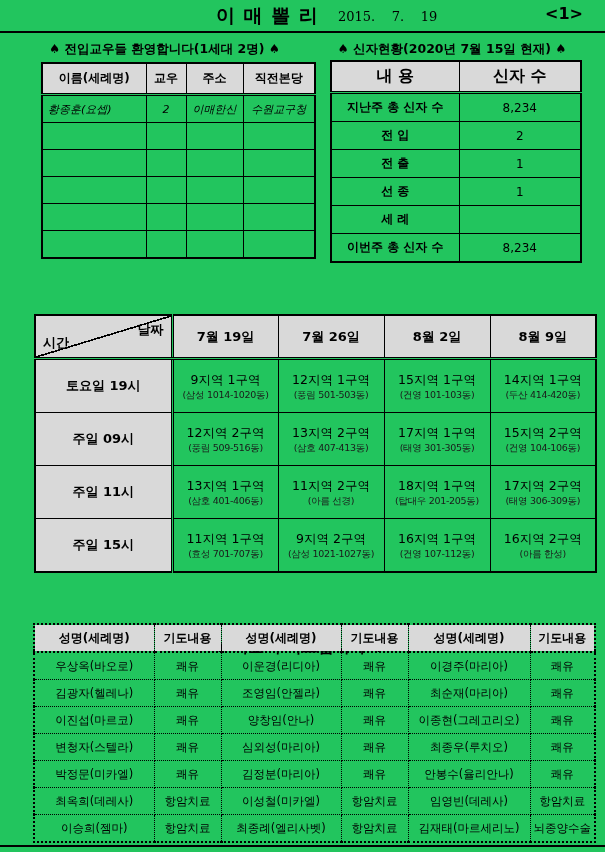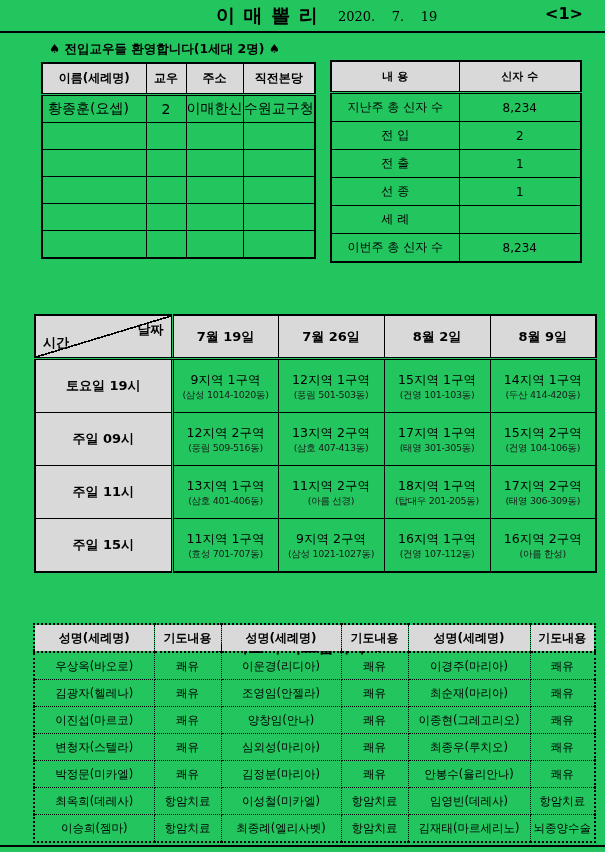--- a/index.html
+++ b/index.html
@@ -20,27 +20,27 @@
   #prayer-title{top:605px;}
 
   table{border-collapse:collapse;table-layout:fixed;}
   .tbl{position:absolute;border:2px solid #000;}
   .tbl th,.tbl td{border:1px solid #000;text-align:center;padding:0;overflow:hidden;}
   .tbl th{background:#d9d9d9;font-weight:bold;}
   .tbl thead th{border-bottom:3px double #000;}
 
   #welcome-table{left:41px;top:62px;width:273px;}
   #welcome-table th{height:29px;font-size:12px;}
-  #welcome-table td{height:26px;font-size:14px;}
+  #welcome-table td{height:26px;font-size:11px;font-style:italic;}
   #welcome-table td.name{text-align:left;padding-left:5px;}
 
   #status-table{left:330px;top:60px;width:250px;}
-  #status-table th{height:29px;font-size:11px;}
+  #status-table th{height:29px;font-size:16px;}
   #status-table td{height:27px;font-size:12px;}
-  #status-table td.lbl{font-weight:normal;}
+  #status-table td.lbl{font-weight:bold;}
 
   #liturgy-table{left:34px;top:314px;width:561px;}
   #liturgy-table th{height:41px;font-size:13px;}
   #liturgy-table td{height:52px;}
   #liturgy-table td.time{font-weight:bold;font-size:13px;background:#d9d9d9;}
   #liturgy-table .dbl-left{border-left:3px double #000;}
   .cell-main{font-size:12.5px;line-height:1.45;}
   .cell-sub{font-size:9.5px;color:#1a1a1a;letter-spacing:-0.3px;line-height:1.2;}
   th.corner{position:relative;background-color:#d9d9d9;
     background-image:linear-gradient(to bottom right,
@@ -56,25 +56,26 @@
 
   .bottom-rule{position:absolute;left:0;top:845px;width:605px;border-top:2px solid #000;}
 </style>
 </head>
 <body>
 
 <div class="page">
 
   <div class="hdr">
     <span class="hdr-title">이 매 뽈 리</span>
-    <span class="hdr-date">2020.    7.    19</span>
+    <span class="hdr-date">2015.    7.    19</span>
     <span class="hdr-page">&lt;1&gt;</span>
   </div>
 
   <div class="sec-title" id="welcome-title">♠ 전입교우들 환영합니다(1세대 2명) ♠</div>
+  <div class="sec-title" id="status-title">♠ 신자현황(2020년  7월  15일 현재) ♠</div>
 
   <table class="tbl" id="welcome-table">
     <colgroup>
         <col style="width:104px">
         <col style="width:40px">
         <col style="width:57px">
         <col style="width:72px">
       </colgroup>
     <thead>
       <tr>

